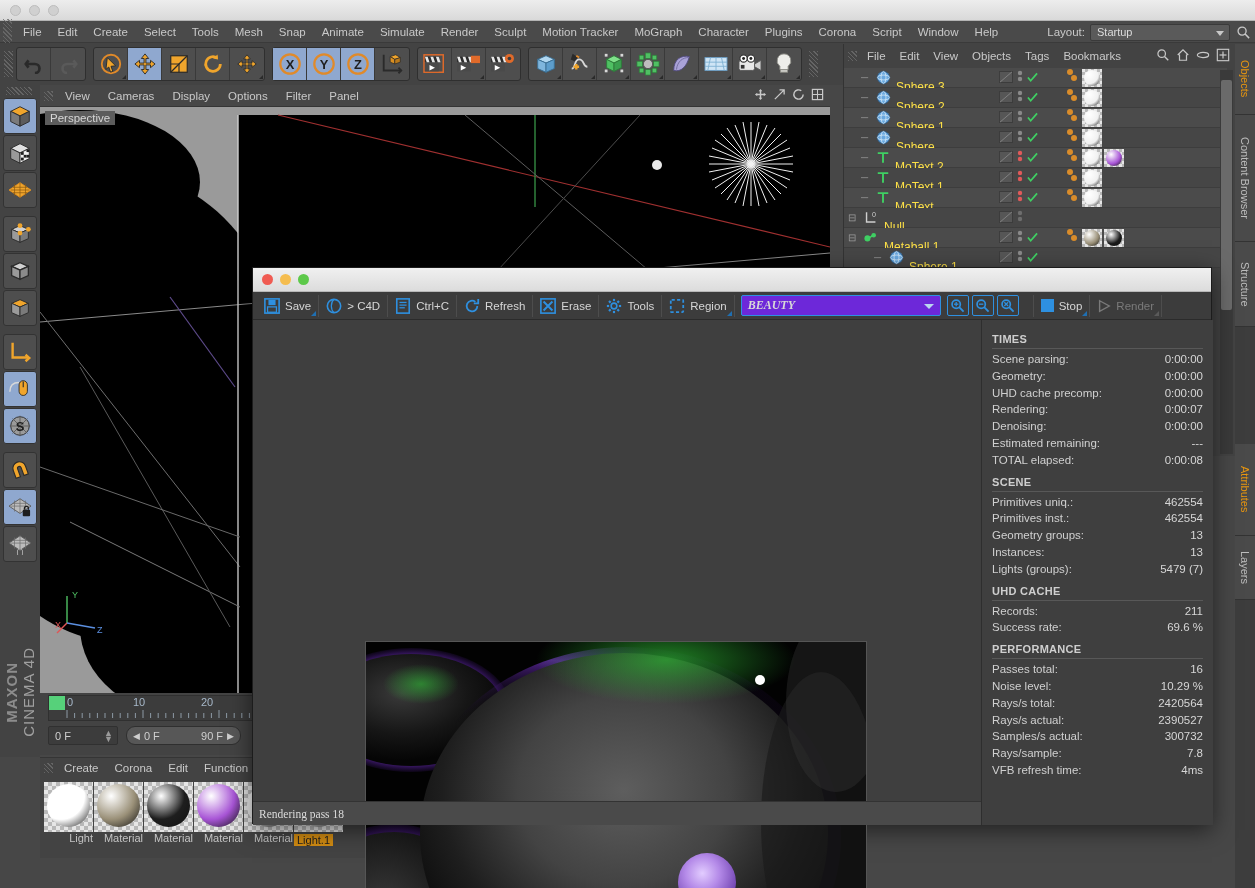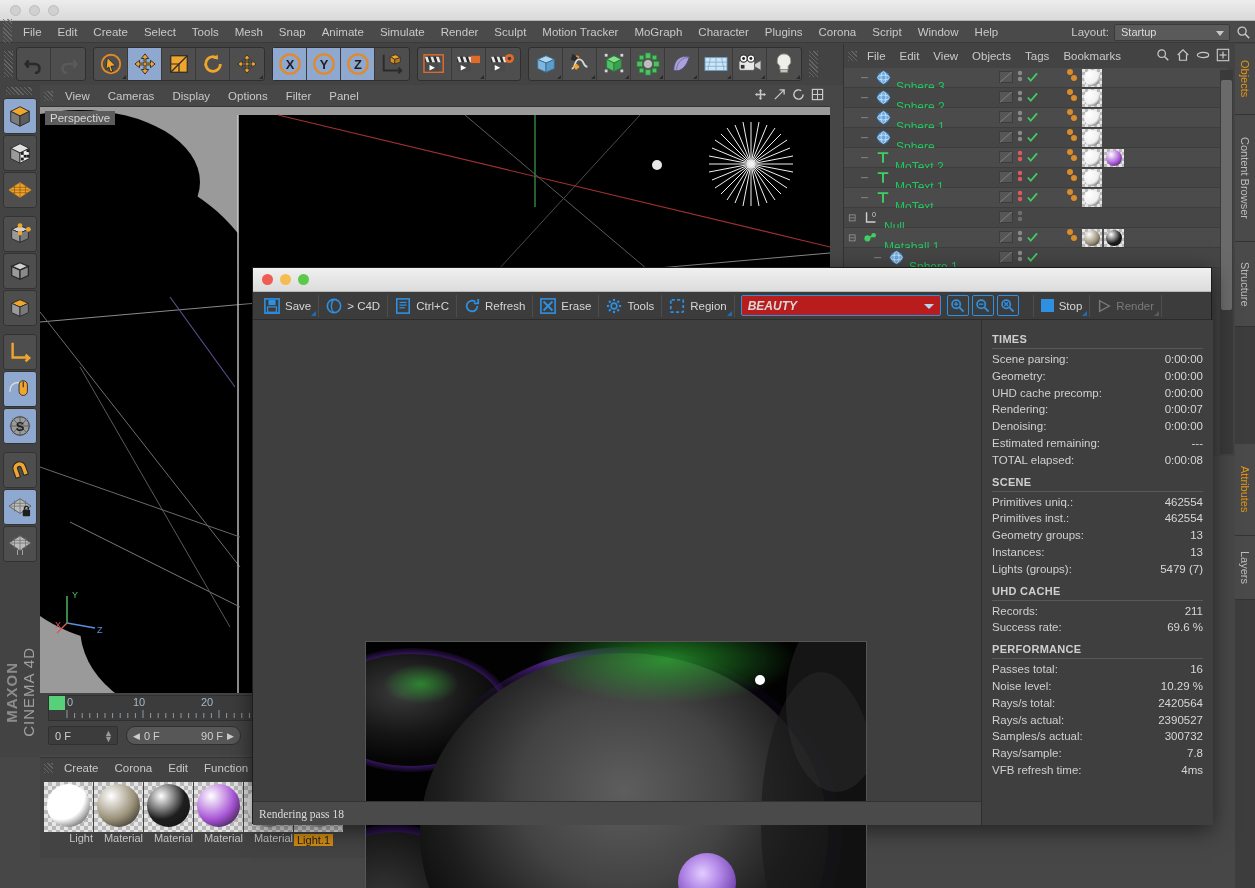--- a/index.html
+++ b/index.html
@@ -14,21 +14,21 @@
   .os-dots{ display:flex; gap:8px; margin-left:10px; }
   .os-dot{ width:11px; height:11px; border-radius:50%; background:#d0d0d0; border:1px solid #bdbdbd; }
   .os-title{ position:absolute; left:0; right:0; text-align:center; font-size:12px; color:#4a4a4a; }
 
   
   .menubar{ position:absolute; left:0; top:21px; width:1255px; height:22px;
     background:#4a4a4a; display:flex; align-items:center; border-bottom:1px solid #3a3a3a;}
   .menu-item{ font-size:11.5px; color:#c9c9c9; padding:3px 8px; white-space:nowrap; }
   .layout-area{ position:absolute; right:25px; top:0; height:22px; display:flex; align-items:center; gap:5px;}
   .layout-label{ font-size:11.5px; color:#c9c9c9; }
-  .layout-select{ width:116px; height:17px; background:#5a5a5a; border:1px solid #3a3a3a;
+  .layout-select{ width:140px; height:17px; background:#5a5a5a; border:1px solid #3a3a3a;
     border-radius:2px; font-size:11px; color:#dcdcdc; display:flex; align-items:center;
     padding-left:6px; position:relative; }
   .layout-select .caret{ position:absolute; right:5px; top:6px; width:0;height:0;
     border-left:4px solid transparent;border-right:4px solid transparent;border-top:5px solid #c8c8c8;}
   .menu-search{ position:absolute; right:4px; top:4px; width:15px;height:15px; }
 
   
   .toolbar{ position:absolute; left:0; top:43px; width:1255px; height:42px; background:#434343;
     display:flex; align-items:center; padding-left:4px; gap:0px; }
   .tgroup{ display:flex; align-items:center; background:#4e4e4e; border:1px solid #2f2f2f;
@@ -118,21 +118,21 @@
   
   .objman{ position:absolute; left:843px; top:44px; width:392px; height:412px;
     background:#434343; border-left:1px solid #333;}
   .om-menu{ height:24px; display:flex; align-items:center; position:relative; }
   .om-menu .mi{ font-size:11.5px; color:#c9c9c9; padding:2px 7px;}
   .om-icons{ position:absolute; right:5px; top:4px; display:flex; gap:6px; align-items:center;}
   .om-list{ position:absolute; left:0; top:24px; width:383px; height:388px; overflow:hidden;}
   .om-row{ height:20px; display:flex; align-items:center; position:relative;
      border-bottom:1px solid #3d3d3d; background:#4b4b4b;}
   .om-row:nth-child(even){ background:#464646; }
-  .om-name{ font-size:12px; color:#22c55e; white-space:nowrap;margin-top:19px;}
+  .om-name{ font-size:12px; color:#fde047; white-space:nowrap;margin-top:19px;}
   .om-col{ position:absolute; left:155px; display:flex; align-items:center; gap:4px;}
   .om-tags{ position:absolute; left:222px; display:flex; align-items:center; gap:2px;}
   .tagbox{ width:20px; height:18px; background-image:
       linear-gradient(45deg,#b8b8b8 25%,transparent 25%,transparent 75%,#b8b8b8 75%),
       linear-gradient(45deg,#b8b8b8 25%,#e6e6e6 25%,#e6e6e6 75%,#b8b8b8 75%);
       background-size:6px 6px; background-position:0 0,3px 3px; position:relative; overflow:hidden;}
   .tagball{ position:absolute; left:2px; top:1px; width:16px;height:16px; border-radius:50%;}
   .om-scroll{ position:absolute; right:2px; top:26px; width:13px; height:384px; background:#3a3a3a;}
   .om-thumb{ position:absolute; left:1px; top:10px; width:11px; height:230px; background:#6a6a6a;
     border-radius:2px;}
@@ -152,22 +152,22 @@
   .vfb-dots{ display:flex; gap:7px; margin-left:9px; }
   .vfb-dot{ width:11px;height:11px;border-radius:50%; }
   .vfb-tt{ position:absolute; left:0; right:0; text-align:center; font-size:12px; color:#3c3c3c;}
   .vfb-tools{ height:28px; background:#3c3c3c; display:flex; align-items:center;
      padding:0 4px; gap:0px; border-bottom:1px solid #2b2b2b;}
   .cb{ height:22px; display:flex; align-items:center; gap:5px; padding:0 7px;
      border-right:1px solid #4d4d4d; position:relative;}
   .cb-lbl{ font-size:11.5px; color:#d6d6d6; }
   .cb .corner{ position:absolute; right:2px; bottom:1px; width:0;height:0;
     border-left:5px solid transparent; border-bottom:5px solid #1f6fb2; }
-  .vfb-select{ width:200px; height:21px; background:#b91c1c; border:1px solid #2e90e0;
-     border-radius:2px; display:flex; align-items:center; padding-left:6px; position:relative;}
+  .vfb-select{ width:200px; height:21px; background:#6d28d9; border:1px solid #2e90e0;
+     border-radius:2px; display:flex; align-items:center; padding-left:6px; position:relative;font-family:Liberation Serif, serif;}
   .vfb-select span{ font-size:12px; font-style:italic; font-weight:bold; color:#d8d8d8;}
   .vfb-select .caret{ position:absolute; right:6px; top:8px; width:0;height:0;
     border-left:5px solid transparent;border-right:5px solid transparent;border-top:5px solid #b9d6ef;}
   .vfb-body{ position:absolute; left:0; top:52px; width:728px; height:505px; background:#3f3f3f;}
   .render-img{ position:absolute; left:112px; top:321px; width:502px; height:378px;
      background:#000; border:1px solid #555; overflow:hidden;}
   .vfb-status{ position:absolute; left:0; bottom:0; width:728px; height:24px; background:#4a4a4a;
      display:flex; align-items:center; padding-left:6px; border-top:1px solid #333;}
   .vfb-status span{ font-size:11.5px; color:#dcdcdc;font-family:Liberation Serif, serif;}
 

